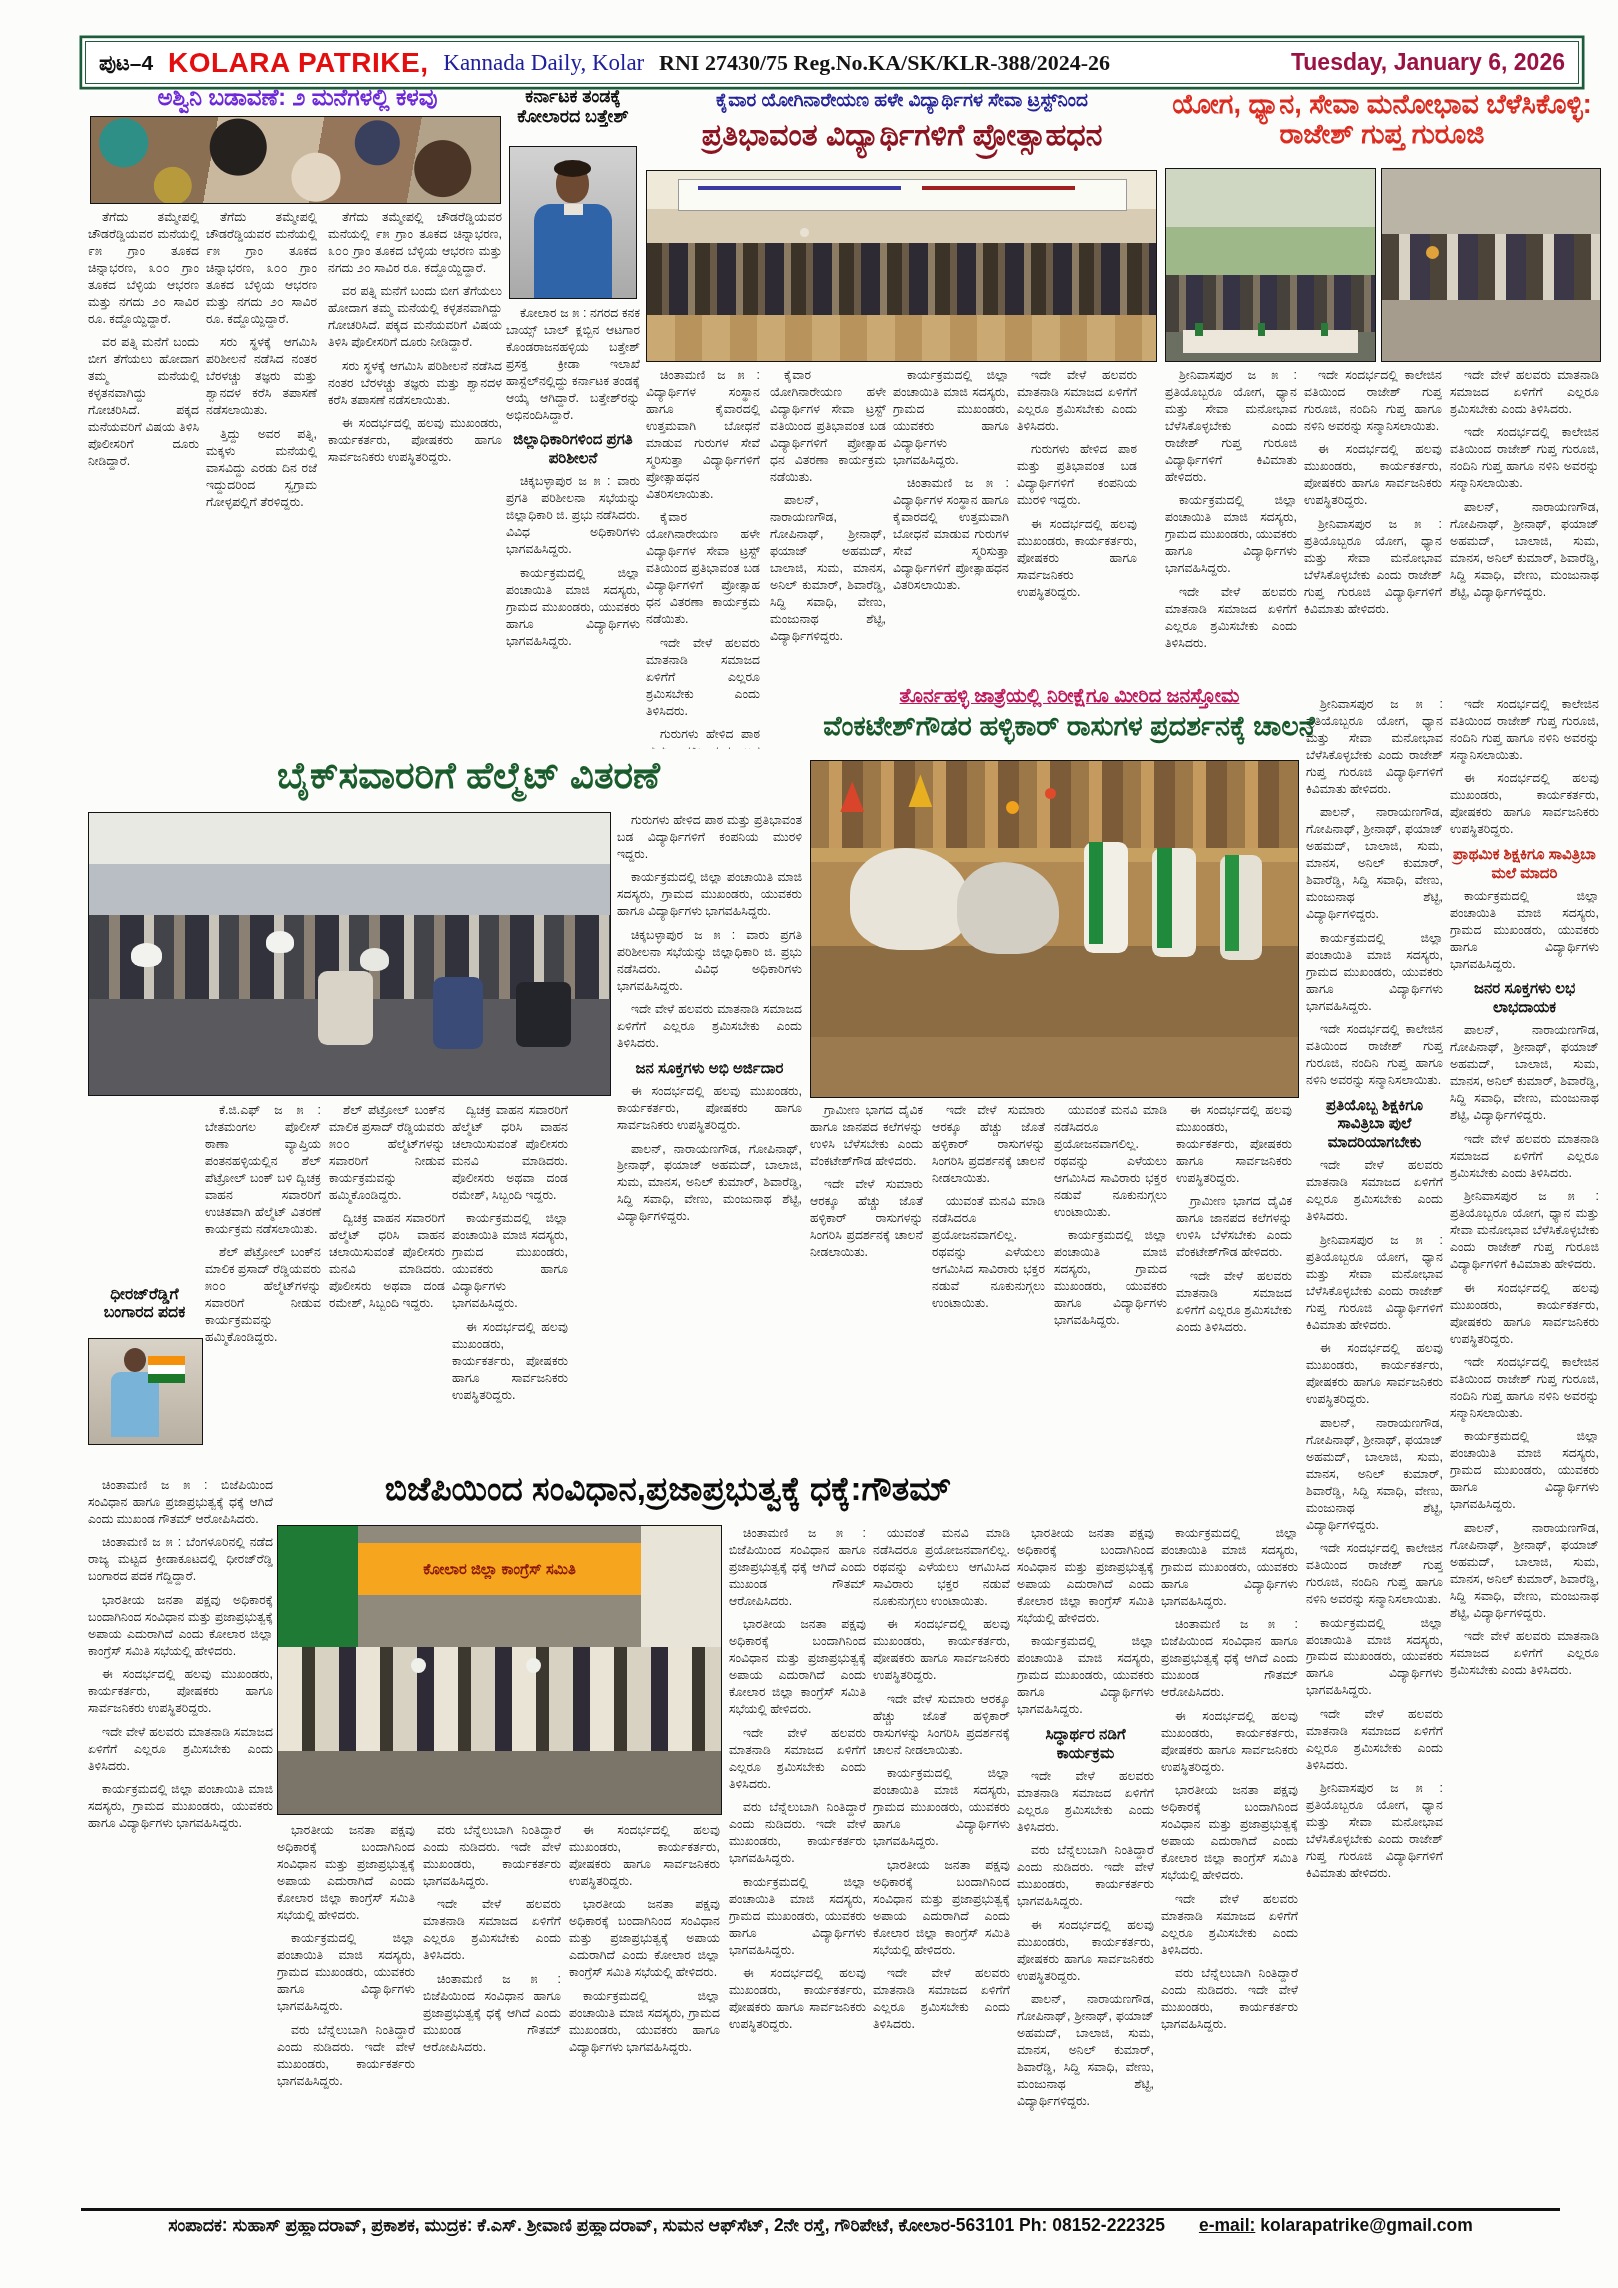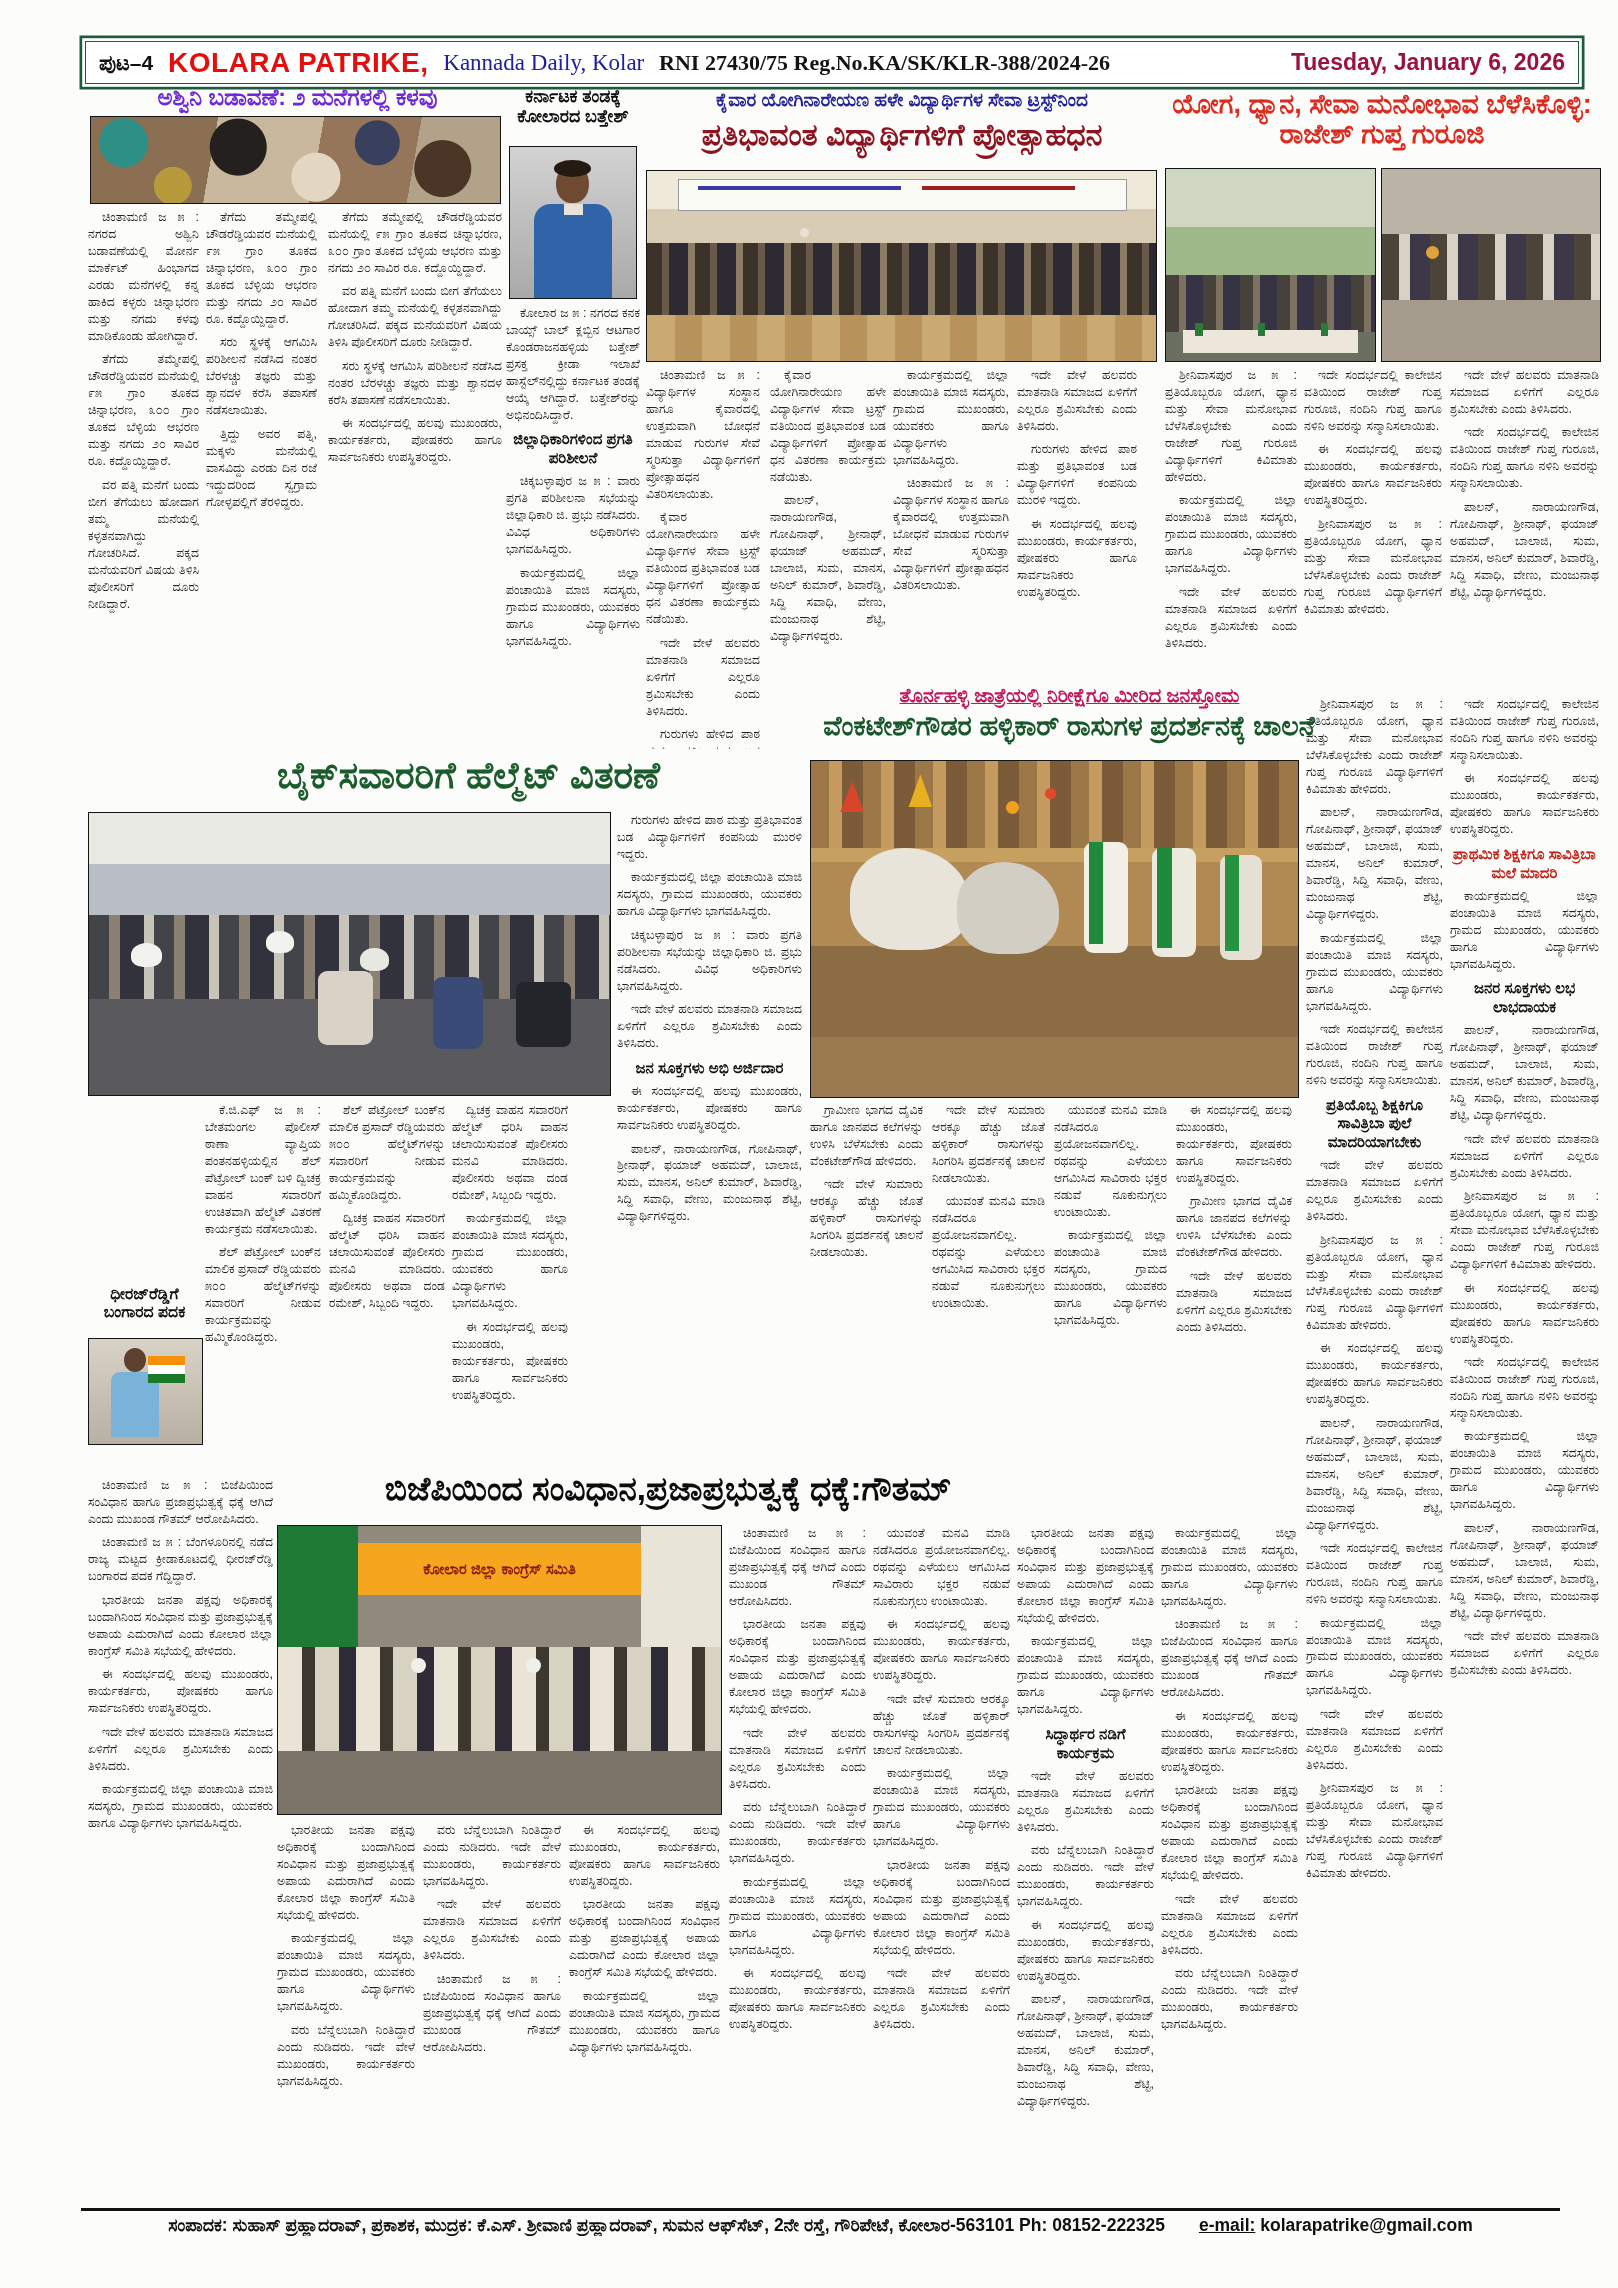--- a/index.html
+++ b/index.html
@@ -46,21 +46,20 @@
   <div class="ph" style="left:90px;top:116px;width:409px;height:86px;
        background:
         radial-gradient(circle at 8% 30%,#2e8f86 0 24px,rgba(0,0,0,0) 25px),
         radial-gradient(circle at 20% 80%,#b79a3c 0 18.5px,rgba(0,0,0,0) 19.4px),
         radial-gradient(circle at 36% 35%,#23201d 0 28px,rgba(0,0,0,0) 29px),
         radial-gradient(circle at 55% 70%,#e3d7c3 0 24px,rgba(0,0,0,0) 25px),
         radial-gradient(circle at 70% 30%,#39405e 0 22px,rgba(0,0,0,0) 23px),
         radial-gradient(circle at 86% 60%,#4a3526 0 28px,rgba(0,0,0,0) 29px),
         linear-gradient(100deg,#8a6f52 0 30%,#c9b89e 30% 55%,#96765a 55% 78%,#b3a28a 78% 100%);"></div>
   <div class="col" style="left:88px;top:209px;width:111px;height:539px;">
-      <p>ಚಿಂತಾಮಣಿ ಜ ೫ : ನಗರದ ಅಶ್ವಿನಿ ಬಡಾವಣೆಯಲ್ಲಿ ಮೋರ್ನ ಮಾರ್ಕೆಟ್ ಹಿಂಭಾಗದ ಎರಡು ಮನೆಗಳಲ್ಲಿ ಕನ್ನ ಹಾಕಿದ ಕಳ್ಳರು ಚಿನ್ನಾಭರಣ ಮತ್ತು ನಗದು ಕಳವು ಮಾಡಿಕೊಂಡು ಹೋಗಿದ್ದಾರೆ.</p>
       <p>ತೆಗೆದು ತಮ್ಮೇಪಲ್ಲಿ ಚೌಡರೆಡ್ಡಿಯವರ ಮನೆಯಲ್ಲಿ ೯೫ ಗ್ರಾಂ ತೂಕದ ಚಿನ್ನಾಭರಣ, ೩೦೦ ಗ್ರಾಂ ತೂಕದ ಬೆಳ್ಳಿಯ ಆಭರಣ ಮತ್ತು ನಗದು ೨೦ ಸಾವಿರ ರೂ. ಕದ್ದೊಯ್ದಿದ್ದಾರೆ.</p>
       <p>ವರ ಪತ್ನಿ ಮನೆಗೆ ಬಂದು ಬೀಗ ತೆಗೆಯಲು ಹೋದಾಗ ತಮ್ಮ ಮನೆಯಲ್ಲಿ ಕಳ್ಳತನವಾಗಿದ್ದು ಗೋಚರಿಸಿದೆ. ಪಕ್ಕದ ಮನೆಯವರಿಗೆ ವಿಷಯ ತಿಳಿಸಿ ಪೊಲೀಸರಿಗೆ ದೂರು ನೀಡಿದ್ದಾರೆ.</p>
     </div>
   <div class="col" style="left:206px;top:209px;width:111px;height:539px;">
       <p>ತೆಗೆದು ತಮ್ಮೇಪಲ್ಲಿ ಚೌಡರೆಡ್ಡಿಯವರ ಮನೆಯಲ್ಲಿ ೯೫ ಗ್ರಾಂ ತೂಕದ ಚಿನ್ನಾಭರಣ, ೩೦೦ ಗ್ರಾಂ ತೂಕದ ಬೆಳ್ಳಿಯ ಆಭರಣ ಮತ್ತು ನಗದು ೨೦ ಸಾವಿರ ರೂ. ಕದ್ದೊಯ್ದಿದ್ದಾರೆ.</p>
       <p>ಸರು ಸ್ಥಳಕ್ಕೆ ಆಗಮಿಸಿ ಪರಿಶೀಲನೆ ನಡೆಸಿದ ನಂತರ ಬೆರಳಚ್ಚು ತಜ್ಞರು ಮತ್ತು ಶ್ವಾನದಳ ಕರೆಸಿ ತಪಾಸಣೆ ನಡೆಸಲಾಯಿತು.</p>
       <p>ತ್ತಿದ್ದು ಅವರ ಪತ್ನಿ, ಮಕ್ಕಳು ಮನೆಯಲ್ಲಿ ವಾಸವಿದ್ದು ಎರಡು ದಿನ ರಜೆ ಇದ್ದುದರಿಂದ ಸ್ವಗ್ರಾಮ ಗೋಳ್ಳಪಲ್ಲಿಗೆ ತೆರಳಿದ್ದರು.</p>
     </div>
   <div class="col" style="left:328px;top:209px;width:174px;height:539px;">
       <p>ತೆಗೆದು ತಮ್ಮೇಪಲ್ಲಿ ಚೌಡರೆಡ್ಡಿಯವರ ಮನೆಯಲ್ಲಿ ೯೫ ಗ್ರಾಂ ತೂಕದ ಚಿನ್ನಾಭರಣ, ೩೦೦ ಗ್ರಾಂ ತೂಕದ ಬೆಳ್ಳಿಯ ಆಭರಣ ಮತ್ತು ನಗದು ೨೦ ಸಾವಿರ ರೂ. ಕದ್ದೊಯ್ದಿದ್ದಾರೆ.</p>

